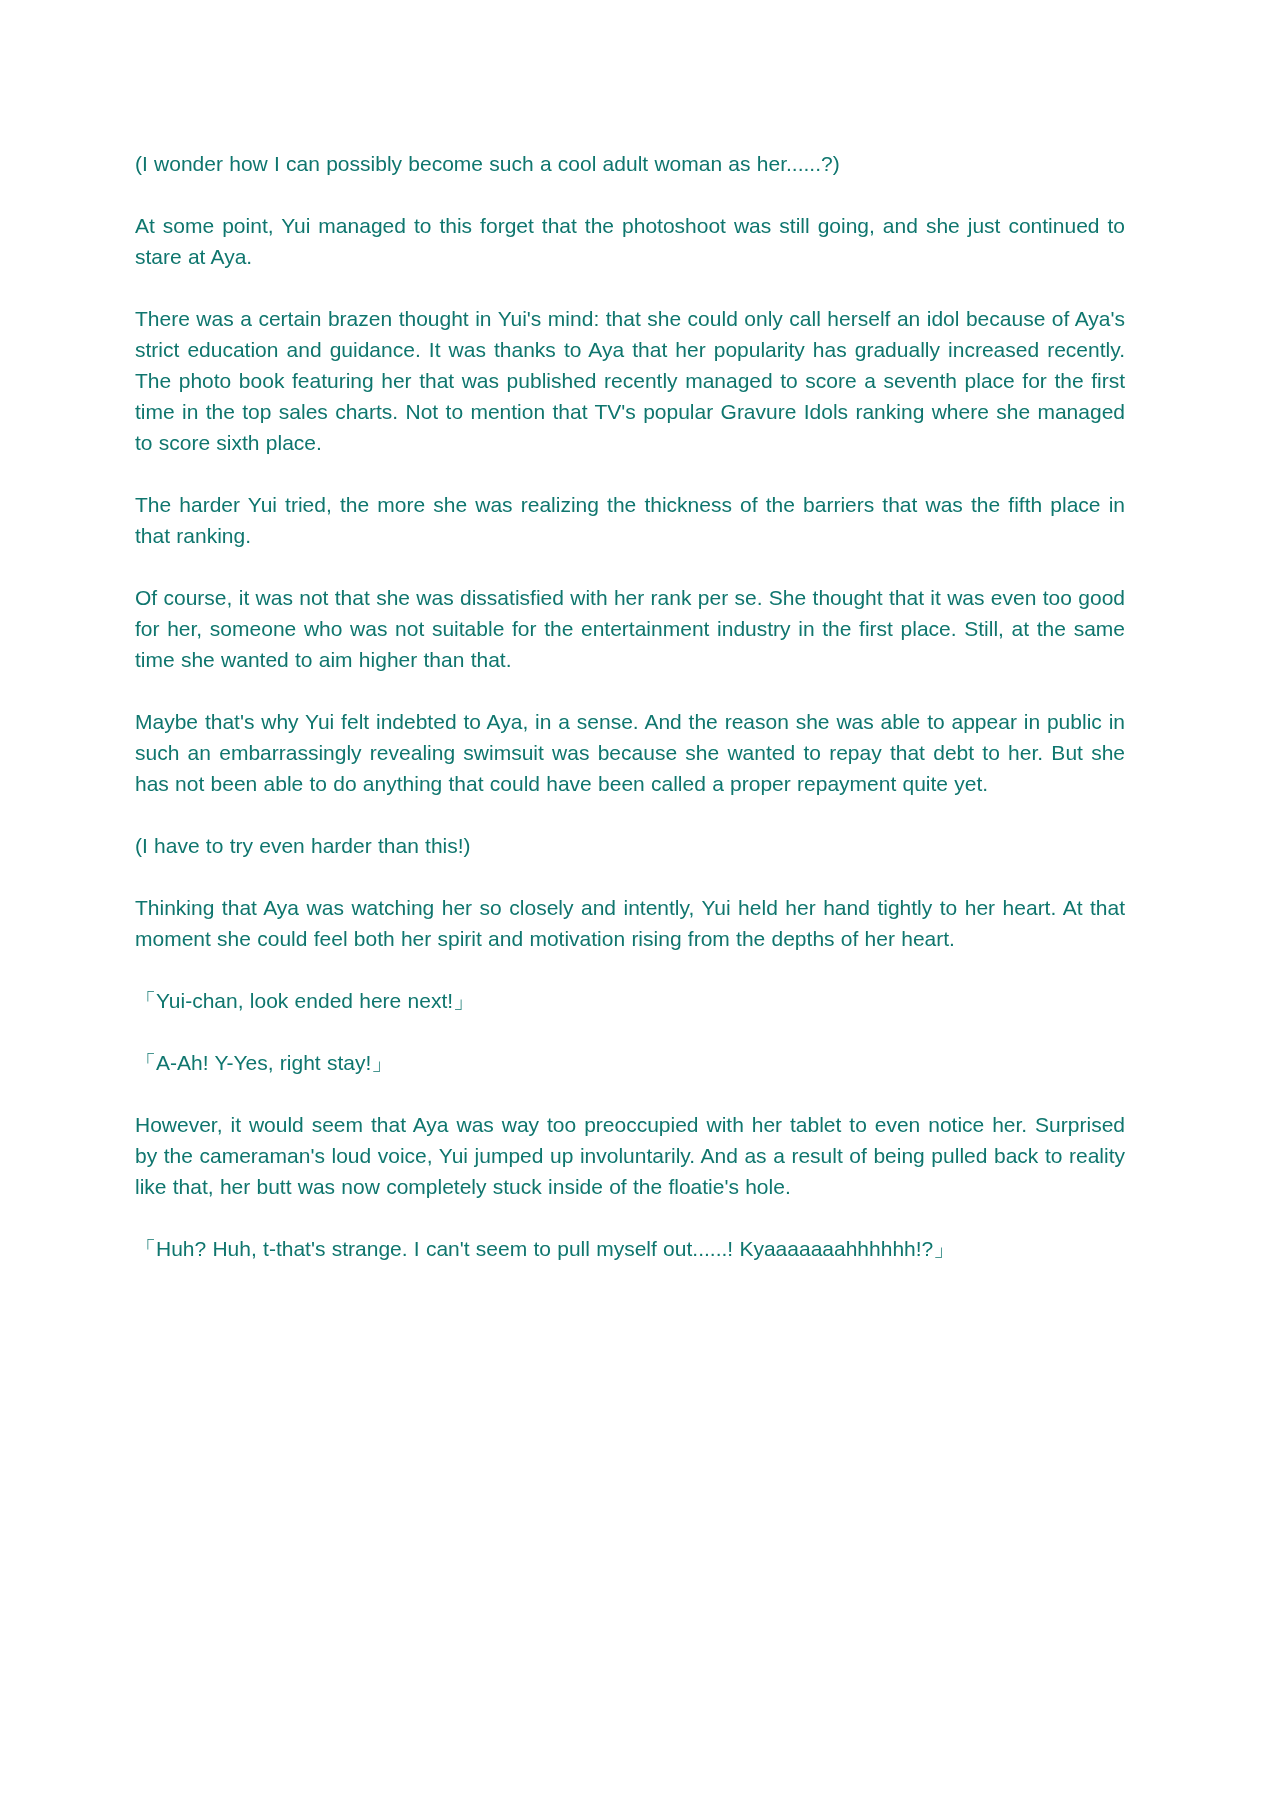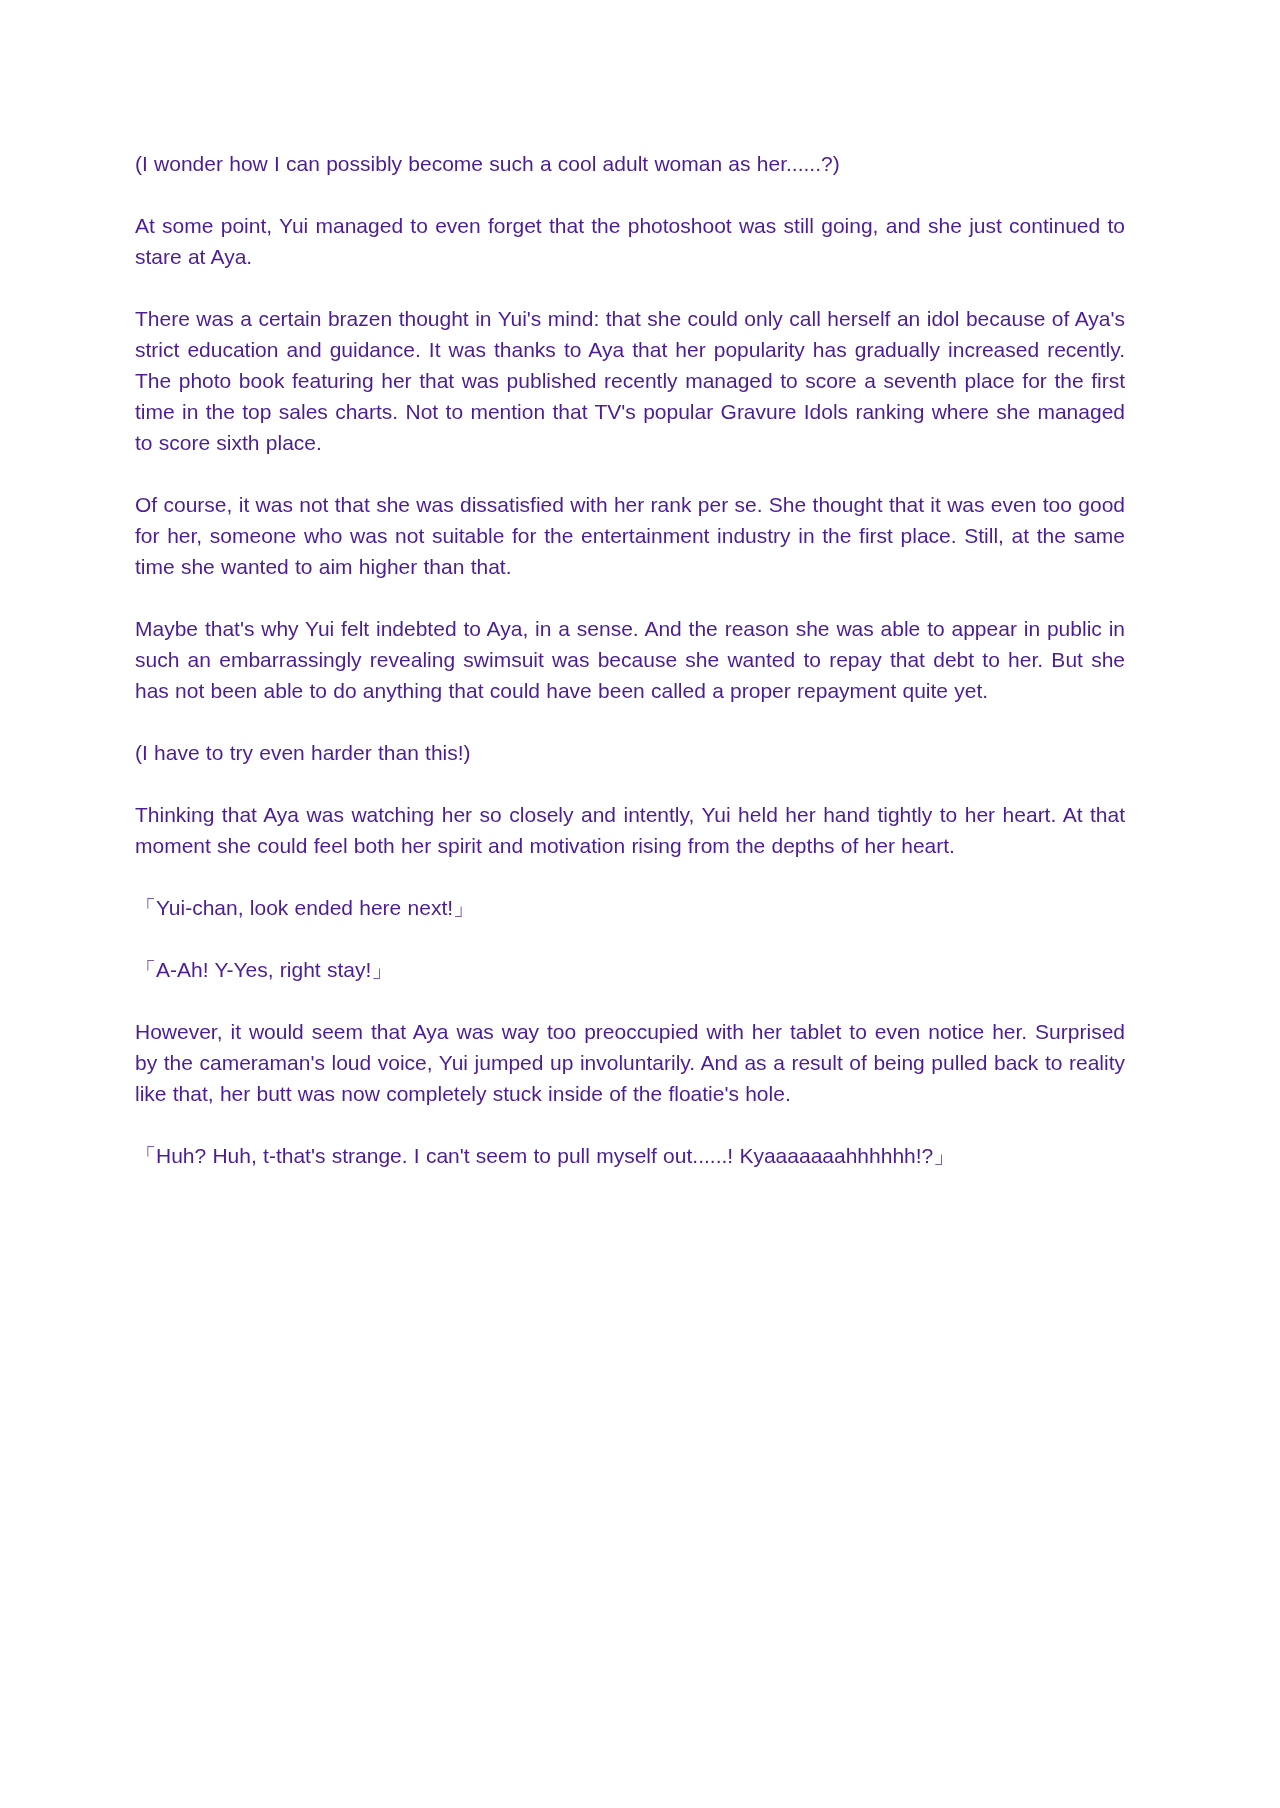--- a/index.html
+++ b/index.html
@@ -7,21 +7,21 @@
     padding: 0;
     background: #ffffff;
   }
   .page {
     position: relative;
     width: 1280px;
     height: 1808px;
     background: #ffffff;
     overflow: hidden;
     font-family: "Liberation Sans", sans-serif;
-    color: #4c1d95;
+    color: #0f766e;
   }
   .content {
     position: absolute;
     left: 135px;
     top: 148px;
     width: 990px;
     font-size: 21px;
     line-height: 31px;
   }
   .content p {
@@ -33,22 +33,23 @@
   .content p:last-child {
     margin-bottom: 16px;
   }
 </style>
 </head>
 <body>
 
 <div class="page">
   <div class="content">
     <p>(I wonder how I can possibly become such a cool adult woman as her......?)</p>
-    <p>At some point, Yui managed to even forget that the photoshoot was still going, and she just continued to stare at Aya.</p>
+    <p>At some point, Yui managed to this forget that the photoshoot was still going, and she just continued to stare at Aya.</p>
     <p>There was a certain brazen thought in Yui's mind: that she could only call herself an idol because of Aya's strict education and guidance. It was thanks to Aya that her popularity has gradually increased recently. The photo book featuring her that was published recently managed to score a seventh place for the first time in the top sales charts. Not to mention that TV's popular Gravure Idols ranking where she managed to score sixth place.</p>
+    <p>The harder Yui tried, the more she was realizing the thickness of the barriers that was the fifth place in that ranking.</p>
     <p>Of course, it was not that she was dissatisfied with her rank per se. She thought that it was even too good for her, someone who was not suitable for the entertainment industry in the first place. Still, at the same time she wanted to aim higher than that.</p>
     <p>Maybe that's why Yui felt indebted to Aya, in a sense. And the reason she was able to appear in public in such an embarrassingly revealing swimsuit was because she wanted to repay that debt to her. But she has not been able to do anything that could have been called a proper repayment quite yet.</p>
     <p>(I have to try even harder than this!)</p>
     <p>Thinking that Aya was watching her so closely and intently, Yui held her hand tightly to her heart. At that moment she could feel both her spirit and motivation rising from the depths of her heart.</p>
     <p>「Yui-chan, look ended here next!」</p>
     <p>「A-Ah! Y-Yes, right stay!」</p>
     <p>However, it would seem that Aya was way too preoccupied with her tablet to even notice her. Surprised by the cameraman's loud voice, Yui jumped up involuntarily. And as a result of being pulled back to reality like that, her butt was now completely stuck inside of the floatie's hole.</p>
     <p>「Huh? Huh, t-that's strange. I can't seem to pull myself out......! Kyaaaaaaahhhhhh!?」</p>
   </div>
 </div>

